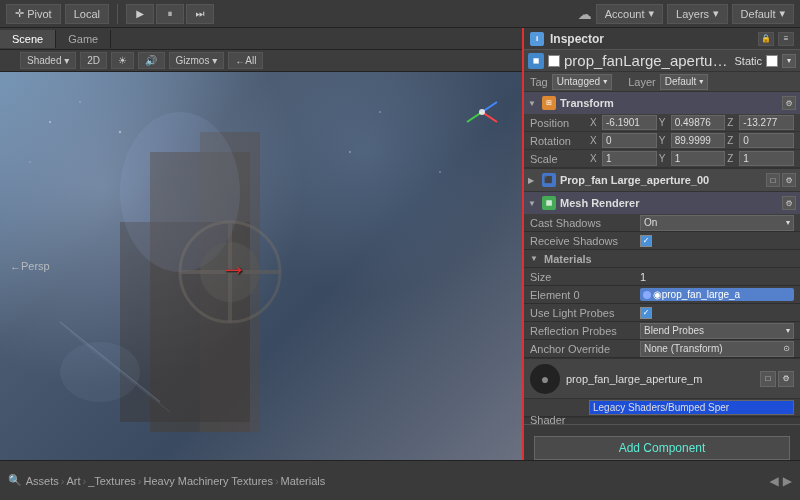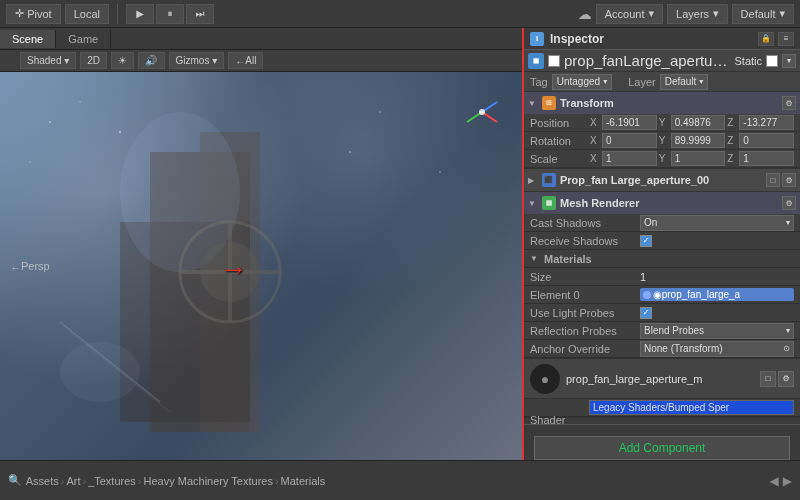--- a/index.html
+++ b/index.html
@@ -549,21 +549,21 @@
       display: flex;
       align-items: center;
       justify-content: center;
       padding: 4px 10px;
     }
     .add-component-btn {
       width: 100%;
       height: 24px;
       background: #4a4a4a;
       border: 1px solid #666;
-      color: #22c55e;
+      color: #5eead4;
       font-size: 12px;
       cursor: pointer;
       display: flex;
       align-items: center;
       justify-content: center;
       margin-top: 11px;
     }
 
     
     .bottom-bar {

